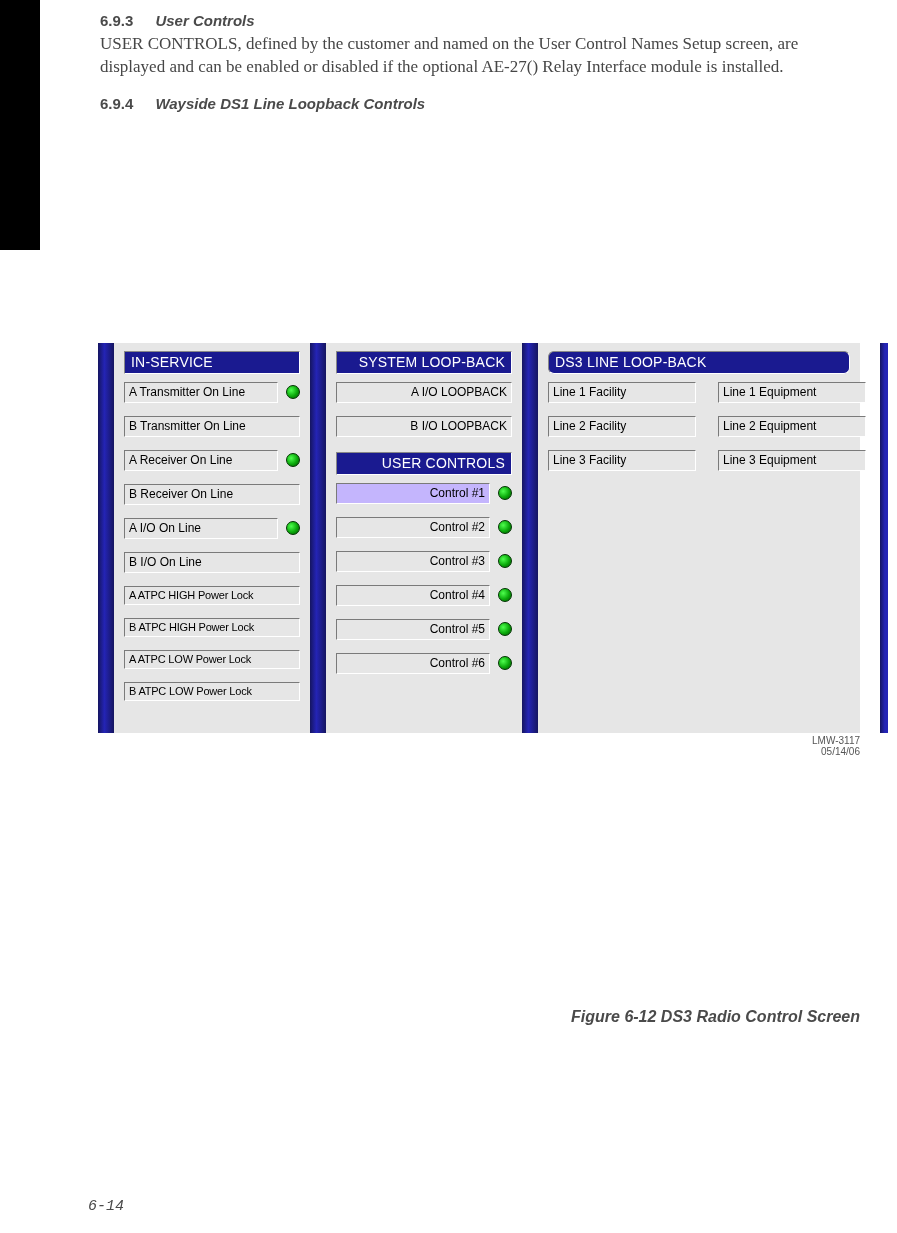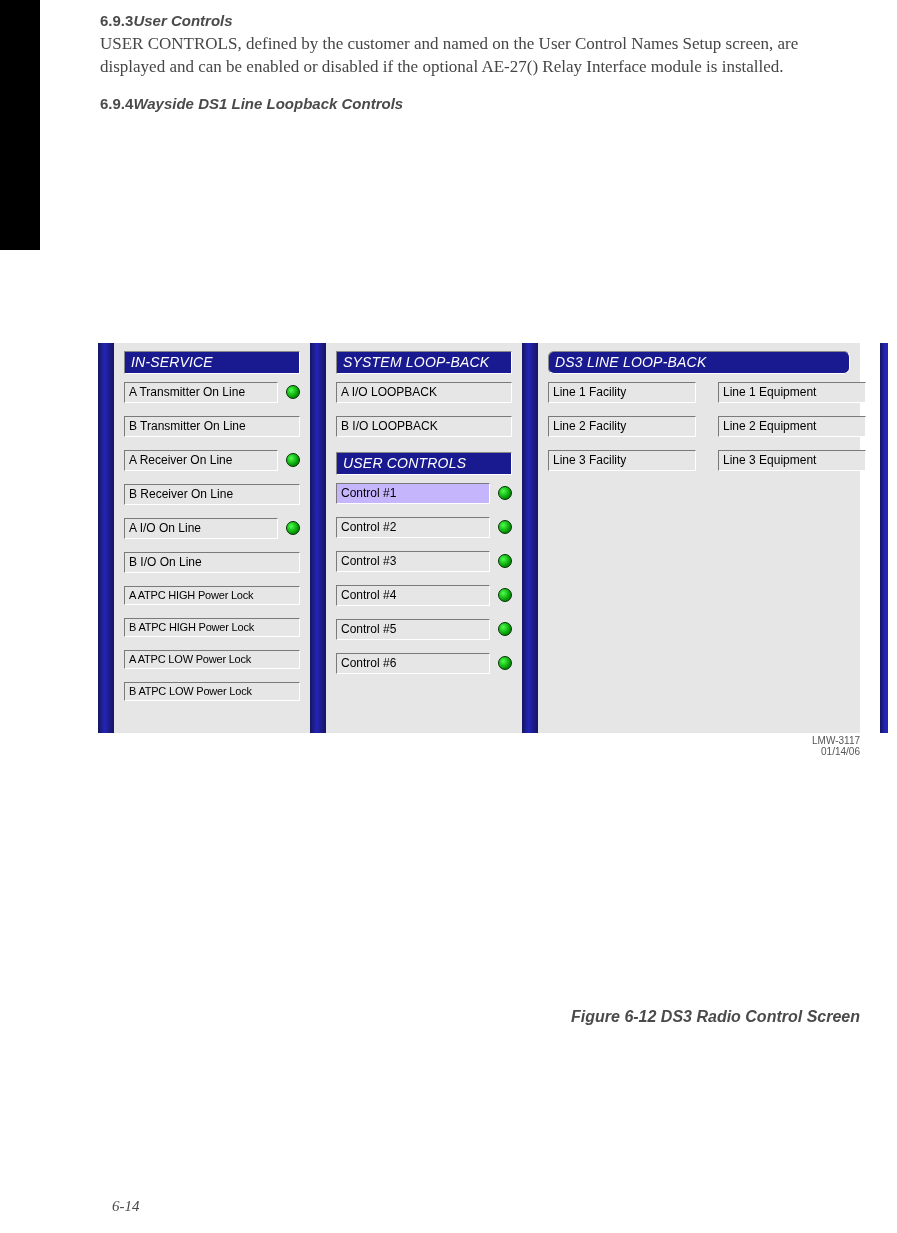--- a/index.html
+++ b/index.html
@@ -22,21 +22,21 @@
     padding: 12px 55px 0 100px;
   }
   .sect-head {
     font-family: Verdana, Arial, sans-serif;
     font-weight: 700;
     font-style: italic;
     font-size: 15px;
     color: #4a4a4a;
     margin: 0 0 4px 0;
   }
-  .sect-num { font-style: normal; font-weight: 700; }
+  .sect-num { font-style: normal; font-weight: 700; margin-right: 22px; }
   .body-text {
     font-size: 17px;
     line-height: 1.35;
     margin: 0 0 16px 0;
     color: #464646;
   }
   .figure-area {
     margin-top: 230px;
     margin-left: -2px;
     width: 762px;
@@ -59,35 +59,34 @@
     width: 8px;
     background: linear-gradient(to right, #151560 0%, #2424b5 60%);
     flex: 0 0 8px;
   }
   .col {
     padding: 8px 10px 0 10px;
     display: flex;
     flex-direction: column;
   }
   .col1 { flex: 0 0 176px; }
-  .col2 { flex: 0 0 176px; }
+  .col2 { flex: 0 0 176px; text-align: right; }
   .col3 { flex: 1; padding-right: 14px; }
   .panel-header {
     background: #1a1a90;
     color: #fff;
     font-size: 14px;
     font-weight: 400;
     padding: 2px 6px 3px 6px;
     border-top: 1px solid #888;
     border-left: 1px solid #888;
     border-right: 1px solid #fff;
     border-bottom: 1px solid #fff;
     margin-bottom: 8px;
     letter-spacing: 0.2px;
-    font-style: italic;
   }
   .panel-header.wide { width: 288px; border-radius: 6px; }
   .row {
     display: flex;
     align-items: center;
     margin-bottom: 13px;
   }
   .box {
     flex: 1;
     font-size: 12px;
@@ -133,23 +132,23 @@
     text-align: right;
     font-family: Verdana, Arial, sans-serif;
     font-weight: 700;
     font-style: italic;
     font-size: 16px;
     color: #4a4a4a;
     margin-top: 250px;
   }
   .page-num {
     position: absolute;
-    left: 112px;
+    left: 88px;
     bottom: 18px;
-    font-family: Liberation Serif, serif;
+    font-family: Liberation Mono, monospace;
     font-style: italic;
     font-size: 15px;
     color: #4a4a4a;
   }
 </style>
 </head>
 <body>
 
 <div class="left-bar"></div>
 
@@ -275,19 +274,19 @@
                 <div class="box">Line 3 Equipment</div>
               </div>
             </div>
         </div>
       </div>
 
       <div class="vbar-end"></div>
     </div>
     <div class="figure-meta">
       <span>LMW-3117</span><br>
-      <span>01/14/06</span>
+      <span>05/14/06</span>
     </div>
     <div class="figure-caption">Figure 6-12  DS3 Radio Control Screen</div>
   </div>
 </div>
 
 <div class="page-num">6-14</div>
 
 </body></html>

